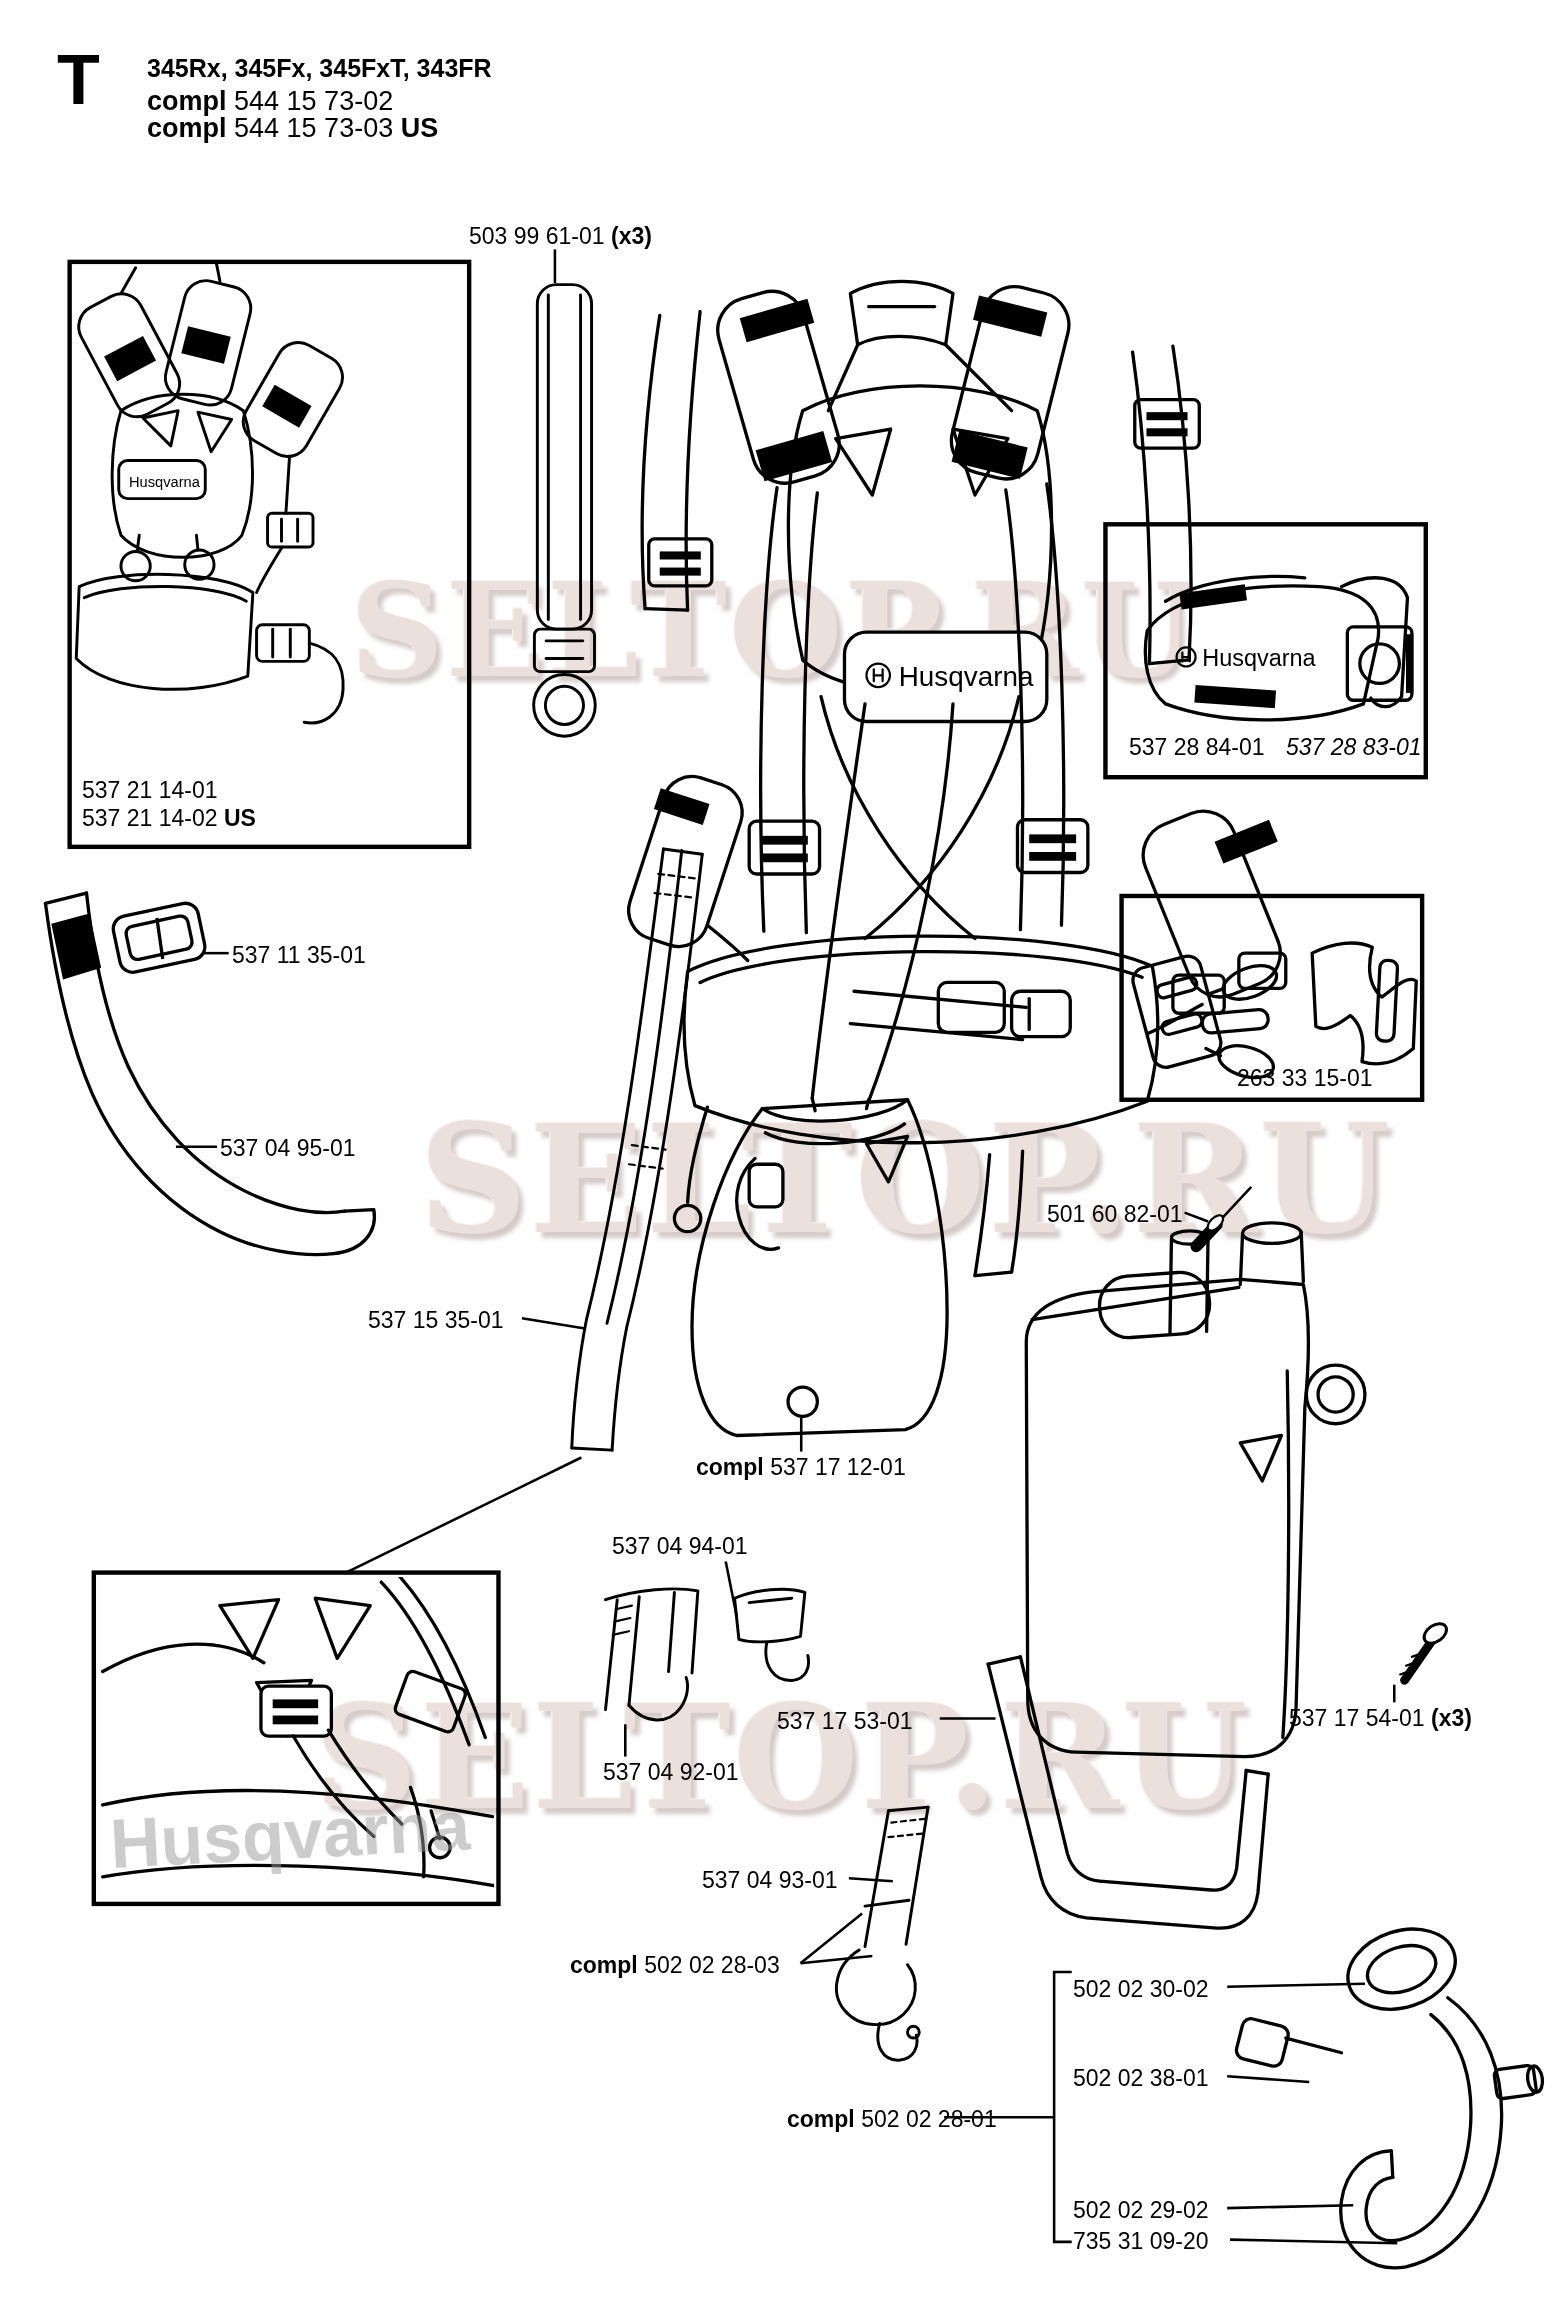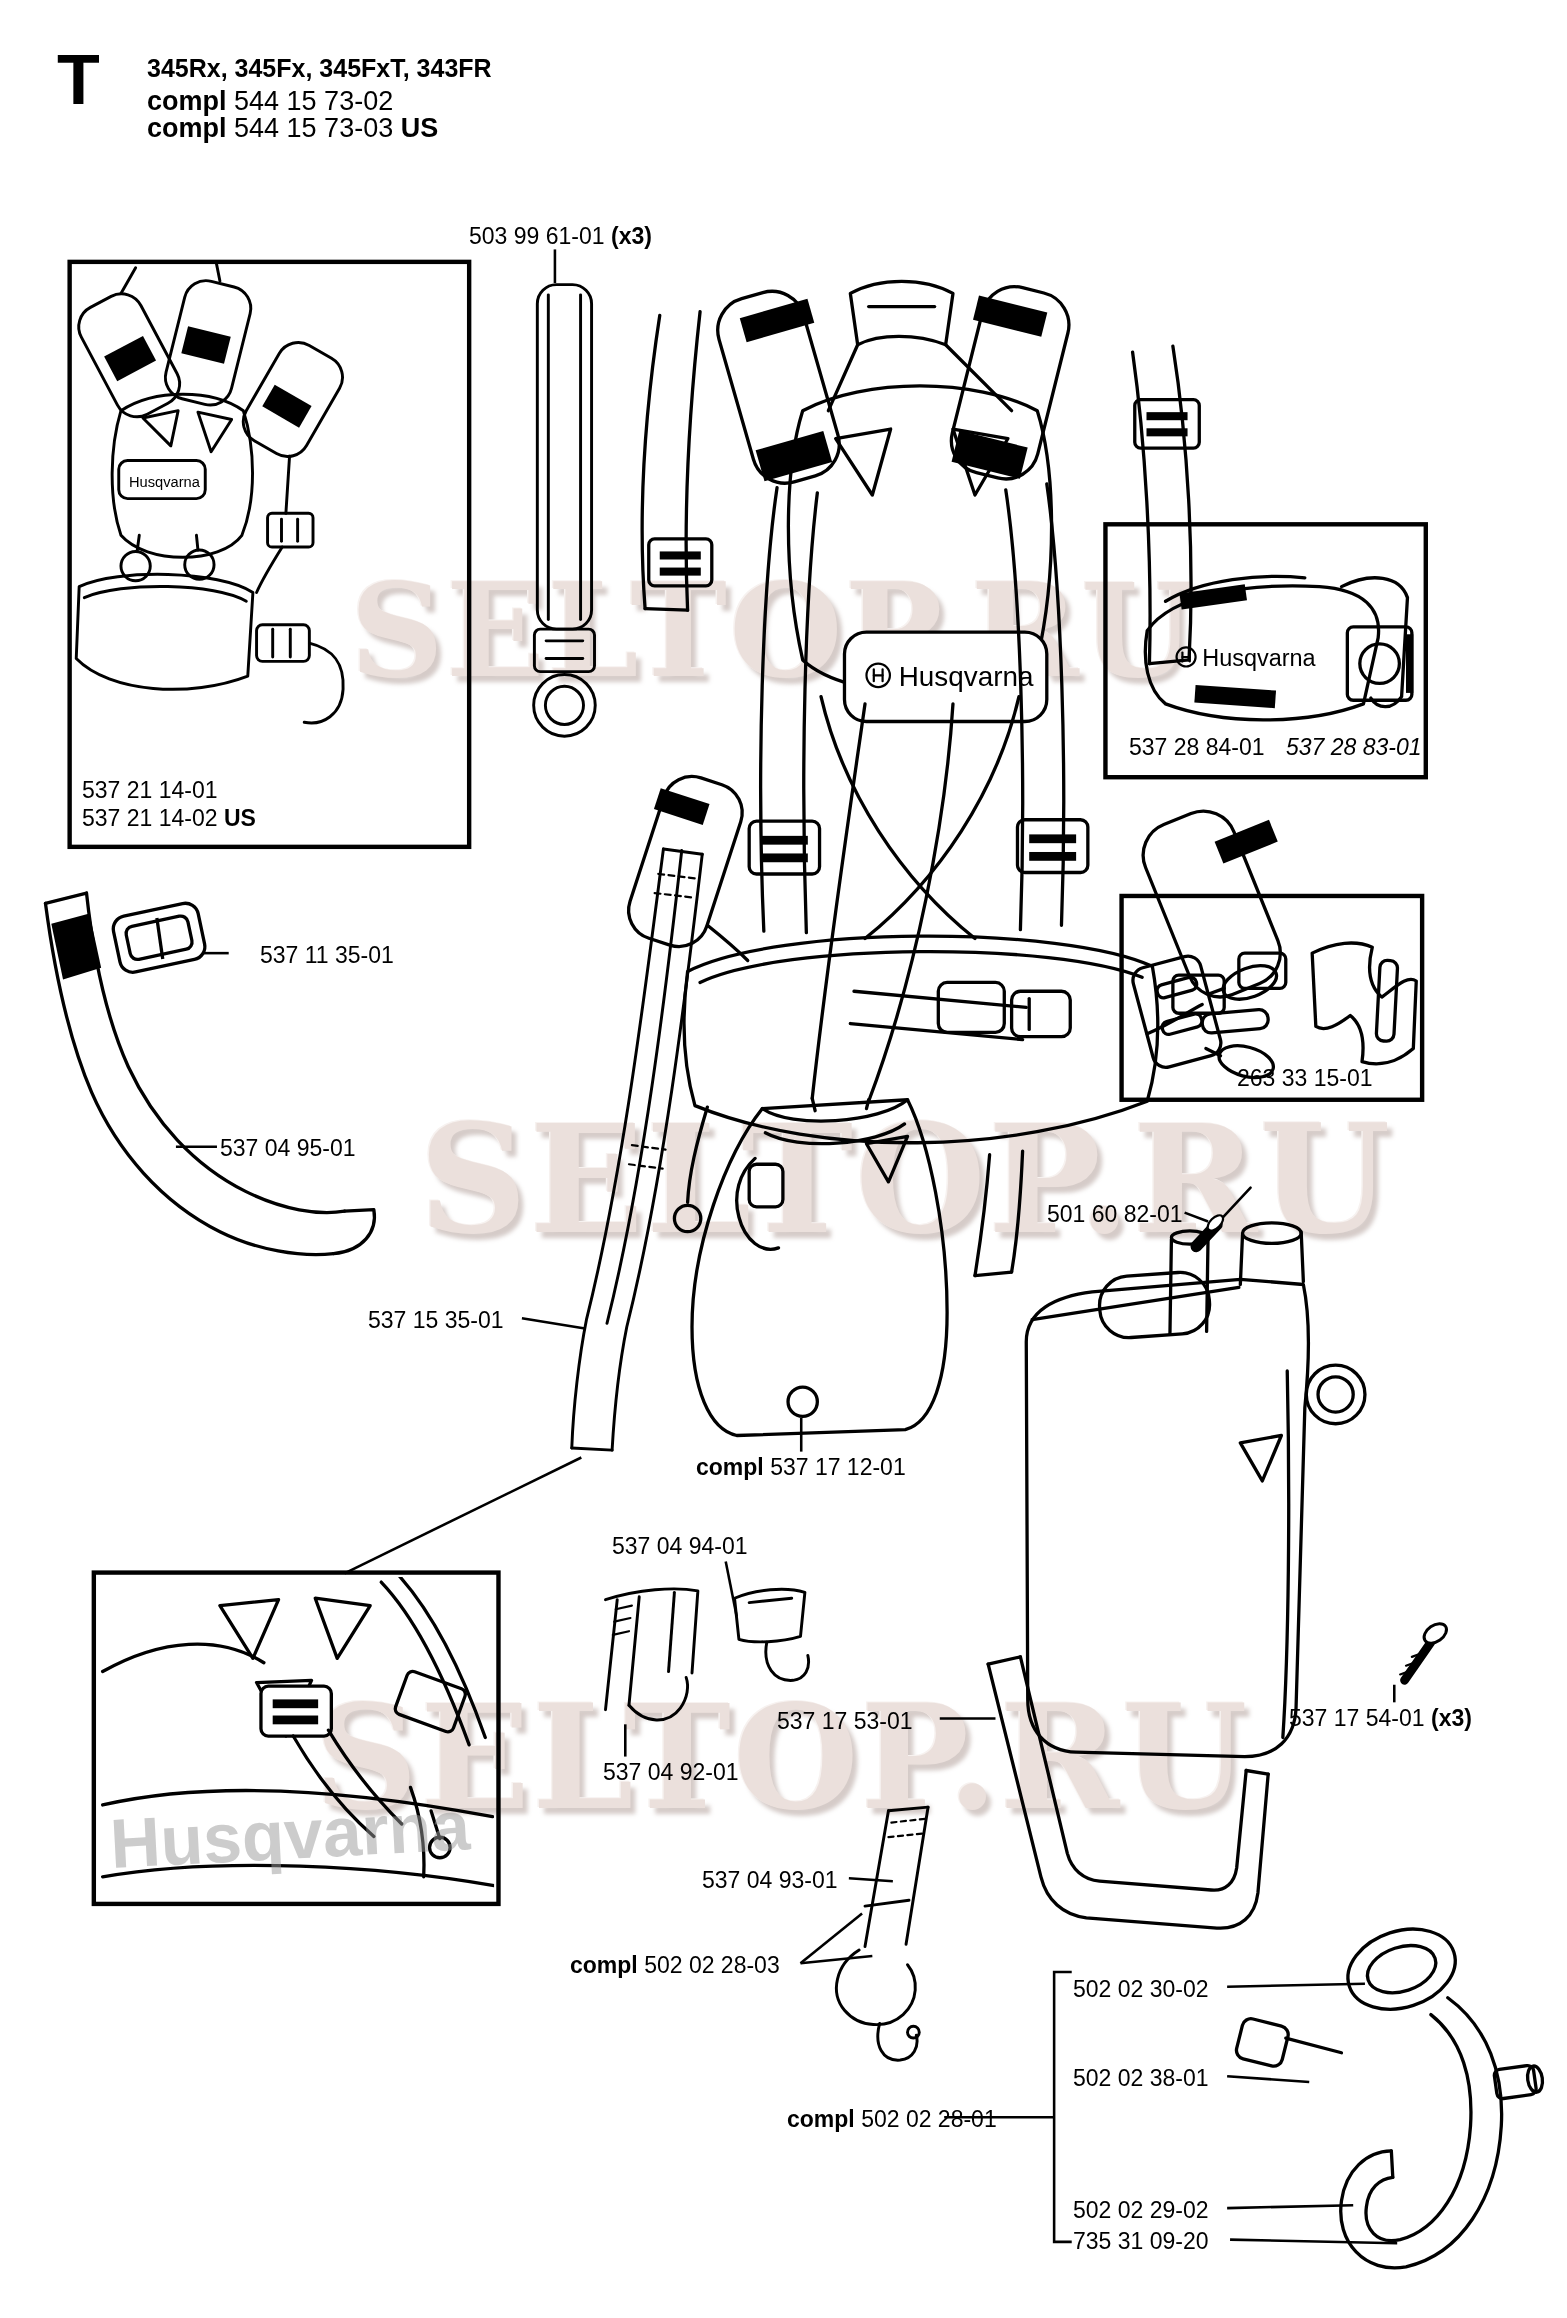--- a/index.html
+++ b/index.html
@@ -343,21 +343,21 @@
   <div class="lbl" style="left:469px;top:222px;"><span>503 99 61-01</span> <span class="b">(x3)</span></div>
 
   <div class="lbl" style="left:82px;top:776px;">
     <div><span>537 21 14-01</span></div>
     <div><span>537 21 14-02</span> <span class="b">US</span></div>
   </div>
 
   <div class="lbl" style="left:1129px;top:733px;">537 28 84-01</div>
   <div class="lbl" style="left:1286px;top:733px;font-style:italic;">537 28 83-01</div>
   <div class="lbl" style="left:1237px;top:1064px;">263 33 15-01</div>
-  <div class="lbl" style="left:232px;top:941px;margin-left:28px;">537 11 35-01</div>
+  <div class="lbl" style="left:232px;top:941px;">537 11 35-01</div>
   <div class="lbl" style="left:220px;top:1134px;">537 04 95-01</div>
   <div class="lbl" style="left:368px;top:1306px;">537 15 35-01</div>
   <div class="lbl" style="left:1047px;top:1200px;">501 60 82-01</div>
 
   <div class="lbl" style="left:696px;top:1453px;"><span class="b">compl</span> <span>537 17 12-01</span></div>
 
   <div class="lbl" style="left:612px;top:1532px;">537 04 94-01</div>
   <div class="lbl" style="left:603px;top:1758px;">537 04 92-01</div>
   <div class="lbl" style="left:777px;top:1707px;">537 17 53-01</div>
 

